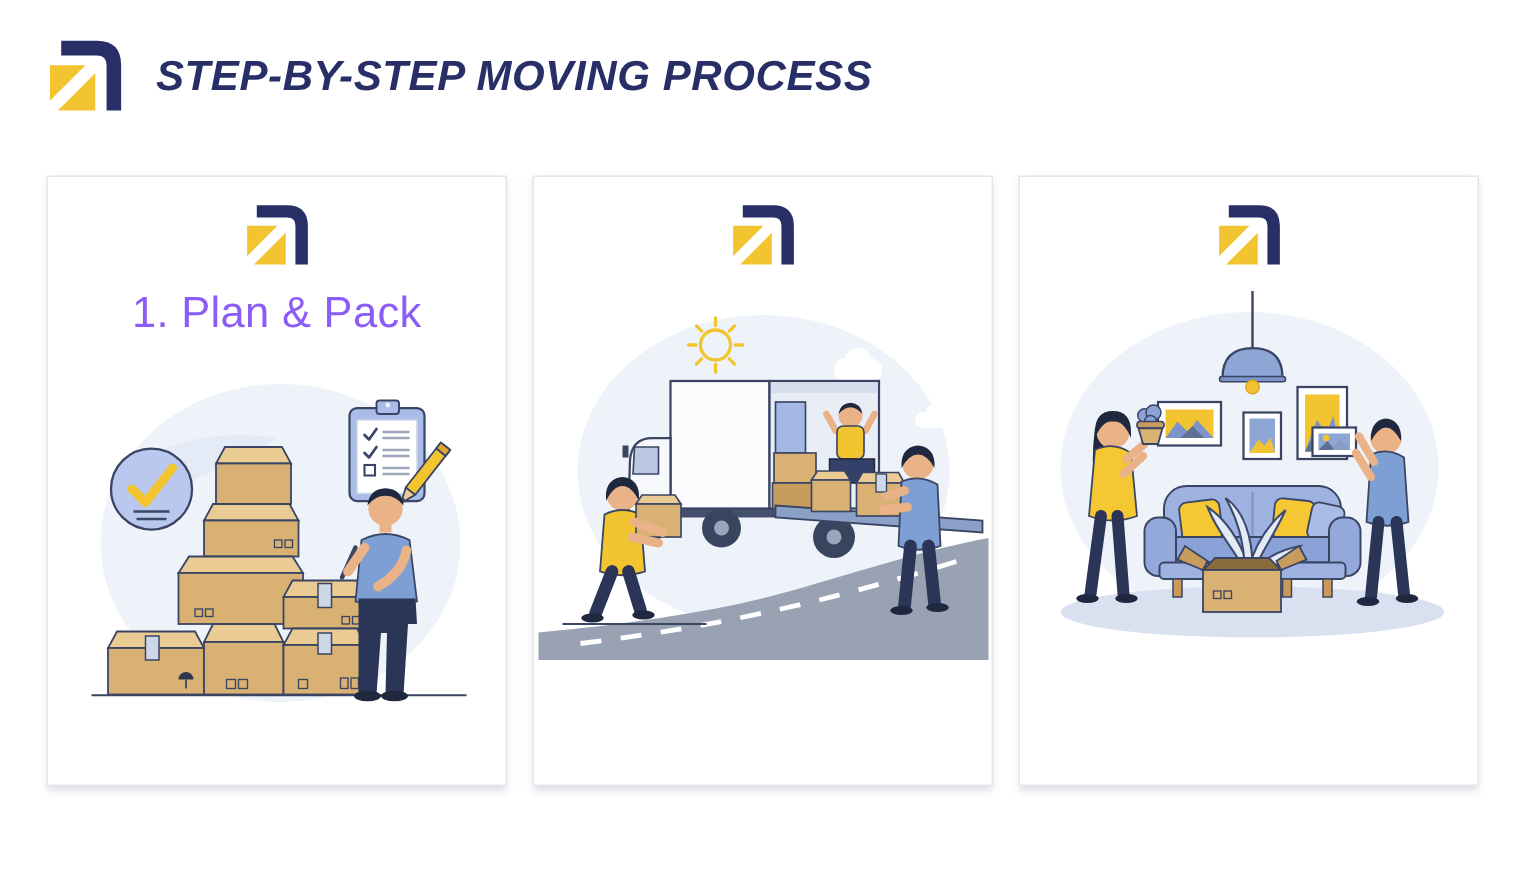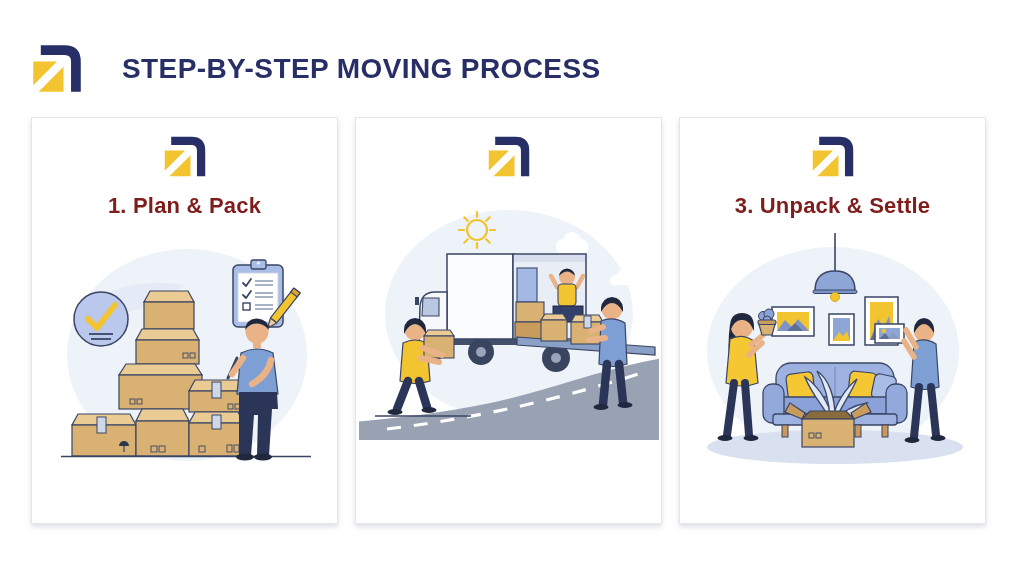--- a/index.html
+++ b/index.html
@@ -2,40 +2,40 @@
 <html><head>
 <meta charset="utf-8">
 <style>
   * { margin:0; padding:0; box-sizing:border-box; }
   html,body { background:#ffffff; }
   .page {
     position:relative; width:1024px; height:585px; background:#ffffff;
     font-family:"Liberation Sans", sans-serif; overflow:hidden;
   }
   .header {
-    position:absolute; left:30px; top:40px;
-    display:flex; align-items:center; gap:38px; height:58px;
+    position:absolute; left:30px; top:22px;
+    display:flex; align-items:center; gap:20px; height:58px;font-style:italic;
   }
   .header-logo svg { width:54px; height:54px; display:block; }
   .page-title {
     font-size:28px; font-weight:800; color:#272f66; letter-spacing:0.4px;
   }
   .cards {
     position:absolute; left:31px; top:117px;
     display:flex; gap:17px;
   }
   .card {
     width:307px; height:407px; background:#ffffff;
     border:1px solid #e5e6ea;
     box-shadow:0 3px 5px rgba(160,166,190,0.35);
     display:flex; flex-direction:column; align-items:center;
   }
   .card-logo svg { width:46px; height:46px; display:block; margin-top:16px; }
   .card-title {
-    margin-top:13px; font-size:22px; font-weight:700; color:#7f1d1d; letter-spacing:0.2px;
+    margin-top:13px; font-size:29px; font-weight:400; color:#8b5cf6; letter-spacing:0.2px;
   }
   .illustration { width:300px; height:272px; margin-top:8px; }
   .illustration svg { width:100%; height:100%; display:block; }
 </style>
 </head>
 <body>
 
 <svg width="0" height="0" style="position:absolute" aria-hidden="true">
   <defs>
     <symbol id="brand-logo-shape" viewBox="0 0 100 100">
@@ -243,21 +243,20 @@
         </svg>
       </div>
     </section>
 
     <section class="card">
       <span class="card-logo">
         <svg viewBox="0 0 100 100">
             <use href="#brand-logo-shape"></use>
           </svg>
       </span>
-      <h2 class="card-title">3. Unpack &amp; Settle</h2>
       <div class="illustration">
         <svg viewBox="0 0 300 272">
           <ellipse cx="150" cy="124" rx="126" ry="104" fill="#eef2f9"></ellipse>
           <ellipse cx="152" cy="220" rx="128" ry="17" fill="#d9e1f0"></ellipse>
           <g>
             <line x1="152" y1="6" x2="152" y2="44" stroke="#3a4564" stroke-width="1.6"></line>
             <path d="M132,64 Q132,44 152,44 Q172,44 172,64 Z" fill="#8ea6d6" stroke="#3a4564" stroke-width="1.5"></path>
             <rect x="130" y="63" width="44" height="3.5" rx="1.7" fill="#7b94c9" stroke="#3a4564" stroke-width="1"></rect>
             <circle cx="152" cy="70" r="4.5" fill="#f2c430" stroke="#d9a91e" stroke-width="1"></circle>
           </g>

